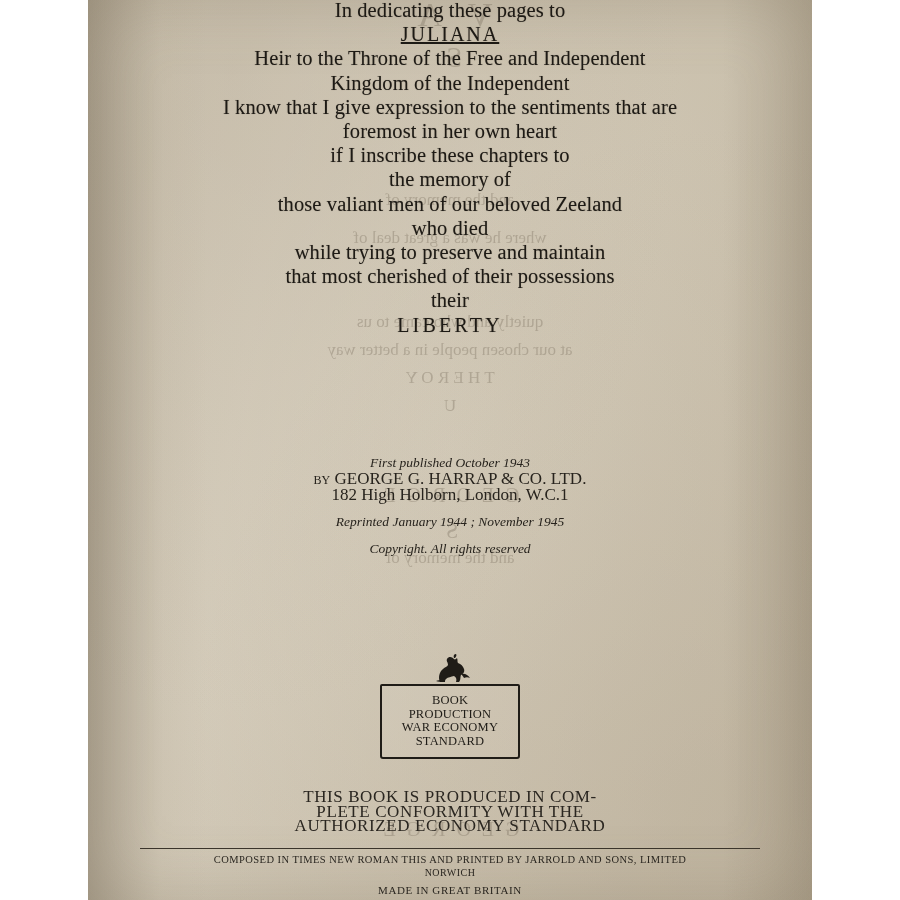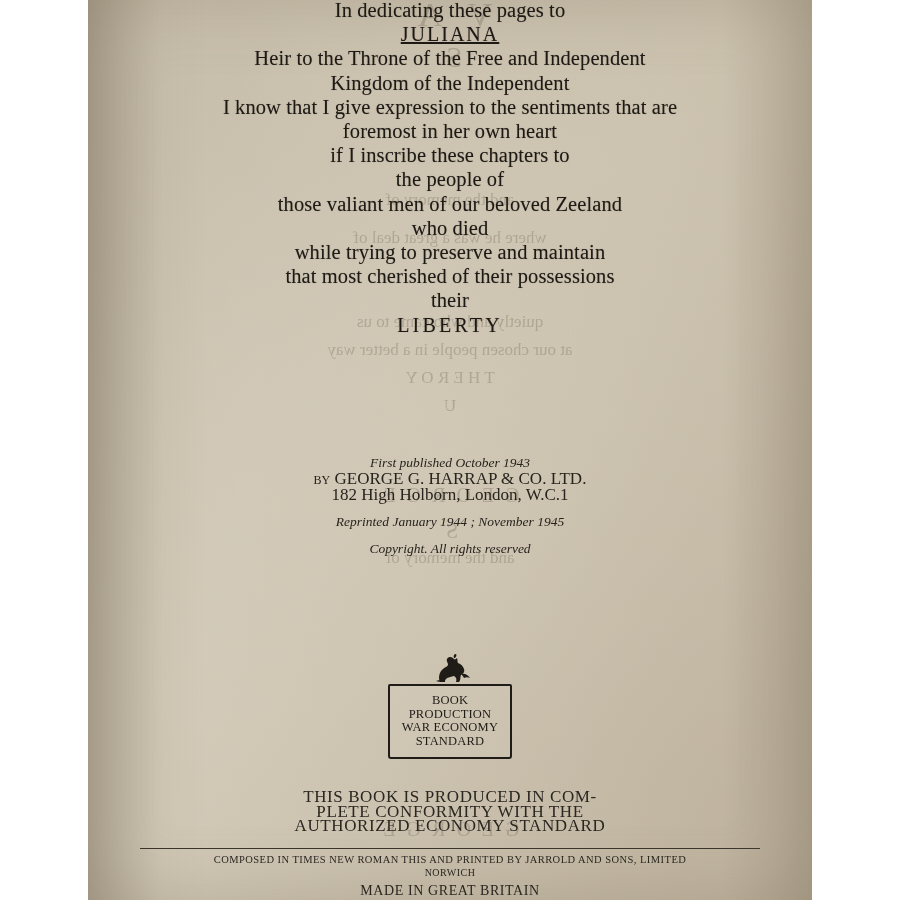--- a/index.html
+++ b/index.html
@@ -114,21 +114,21 @@
   #imprint .gap {
     height: 11px;
   }
 
   
   #emblem {
     position: absolute;
     left: 50%;
     transform: translateX(-50%);
     top: 652px;
-    width: 124px;
+    width: 140px;
     text-align: center;
   }
   #emblem .lion {
     position: relative;
     height: 34px;
     margin-bottom: -2px;
   }
   #emblem .book {
     border: 2.5px solid #1f1c17;
     border-radius: 2px 2px 3px 3px;
@@ -183,21 +183,21 @@
     font-variant: small-caps;
     line-height: 12px;
   }
   #colophon .l2 {
     font-size: 10px;
     letter-spacing: 0.5px;
     font-variant: small-caps;
     line-height: 13px;
   }
   #colophon .l3 {
-    font-size: 14px;
+    font-size: 11px;
     letter-spacing: 0.6px;
     font-variant: small-caps;
     line-height: 15px;
     margin-top: 4px;
   }
 </style>
 </head>
 <body>
 
 <div id="page">
@@ -217,21 +217,21 @@
     <div class="showthrough" style="left:60px;right:60px;top:818px;font-size:20px;letter-spacing:3px;">G E O R G E</div>
 
     <div id="dedication" class="content">
       <div class="line">In dedicating these pages to</div>
       <div class="line caps">JULIANA</div>
       <div class="line">Heir to the Throne of the Free and Independent</div>
       <div class="line">Kingdom of the Independent</div>
       <div class="line">I know that I give expression to the sentiments that are</div>
       <div class="line">foremost in her own heart</div>
       <div class="line">if I inscribe these chapters to</div>
-      <div class="line">the people of</div>
+      <div class="line">the memory of</div>
       <div class="line">those valiant men of our beloved Zeeland</div>
       <div class="line">who died</div>
       <div class="line">while trying to preserve and maintain</div>
       <div class="line">that most cherished of their possessions</div>
       <div class="line">their</div>
       <div class="line liberty">LIBERTY</div>
     </div>
 
     <div id="imprint" class="content">
       <div class="ital">First published October 1943</div>

